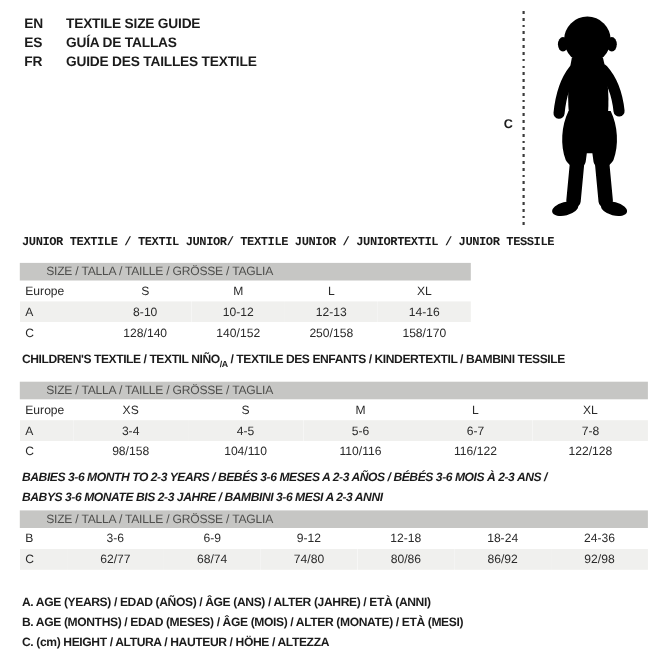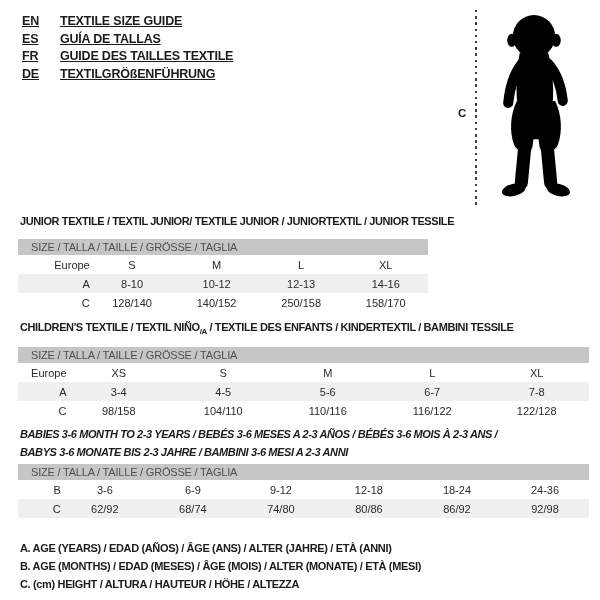--- a/index.html
+++ b/index.html
@@ -18,21 +18,21 @@
   
   .lang-header {
     position: absolute;
     left: 22px;
     top: 13px;
     font-weight: bold;
     font-size: 12.5px;
     line-height: 17.5px;
     letter-spacing: -0.2px;
   }
-  .lang-row { display: flex; white-space: nowrap; text-decoration: underline; }
+  .lang-row { display: flex; white-space: nowrap; }
   .lang-code { width: 38px; flex: 0 0 38px; }
 
   
   .measure-label {
     position: absolute;
     left: 458px;
     top: 107px;
     font-size: 11.5px;
     font-weight: bold;
   }
@@ -53,56 +53,56 @@
 
   
   .section-title {
     position: absolute;
     font-weight: bold;
     font-size: 11px;
     letter-spacing: -0.4px;
     white-space: nowrap;
     line-height: 13px;
   }
-  #sec1-title { left: 20px; top: 215px; }
+  #sec1-title { left: 20px; top: 215px; font-family: Liberation Mono, monospace; }
   #sec2-title { left: 20px; top: 321px; }
   #sec3-title { left: 20px; top: 426px; line-height: 17.5px; font-style: italic; }
   .section-title sub { font-size: 8px; letter-spacing: -0.4px; }
 
   
   .size-table-wrap { position: absolute; }
   #table1 { left: 18px; top: 239px; width: 410px; }
   #table2 { left: 18px; top: 347px; width: 571px; }
   #table3 { left: 18px; top: 464px; width: 571px; }
 
   .size-bar {
     background: #c6c6c4;
     color: #4f4f4d;
     font-size: 11px;
     height: 16px;
     line-height: 16px;
-    padding-left: 13px;
+    padding-left: 24px;
     letter-spacing: -0.2px;
     white-space: nowrap;
   }
   table {
     width: 100%;
     border-collapse: collapse;
     table-layout: fixed;
     font-size: 11px;
     color: #2a2a2a;
   }
   td {
     height: 19px;
     padding: 0;
     text-align: center;
     overflow: hidden;
     white-space: nowrap;
   }
-  td:first-child { text-align: right; padding-left: 5px; }
+  td:first-child { text-align: left; padding-left: 5px; }
   tbody tr:nth-child(even) td { background: #f0f0ee; }
   #table1 td:first-child { width: 17.5%; }
   #table2 td:first-child { width: 8.5%; }
   #table3 td:first-child { width: 7.5%; }
 
   
   .notes {
     position: absolute;
     left: 20px;
     top: 539px;
@@ -123,24 +123,20 @@
       <span class="lang-code">EN</span>
       <span class="lang-text">TEXTILE SIZE GUIDE</span>
     </div>
     <div class="lang-row">
       <span class="lang-code">ES</span>
       <span class="lang-text">GUÍA DE TALLAS</span>
     </div>
     <div class="lang-row">
       <span class="lang-code">FR</span>
       <span class="lang-text">GUIDE DES TAILLES TEXTILE</span>
-    </div>
-    <div class="lang-row">
-      <span class="lang-code">DE</span>
-      <span class="lang-text">TEXTILGRÖßENFÜHRUNG</span>
     </div>
   </div>
 
   <span class="measure-label">C</span>
   <div class="measure-line"></div>
   <svg class="baby-svg" width="102" height="200" viewBox="0 0 100 198" aria-hidden="true">
     <g fill="#000000" stroke="none">
       <circle cx="48" cy="26" r="21"></circle>
       <ellipse cx="26" cy="30" rx="4.5" ry="6.5"></ellipse>
       <ellipse cx="70" cy="30" rx="4.5" ry="6.5"></ellipse>
@@ -232,21 +228,21 @@
             <td>B</td>
             <td>3-6</td>
             <td>6-9</td>
             <td>9-12</td>
             <td>12-18</td>
             <td>18-24</td>
             <td>24-36</td>
           </tr>
           <tr>
             <td>C</td>
-            <td>62/92</td>
+            <td>62/77</td>
             <td>68/74</td>
             <td>74/80</td>
             <td>80/86</td>
             <td>86/92</td>
             <td>92/98</td>
           </tr>
         </tbody>
     </table>
   </div>
 

